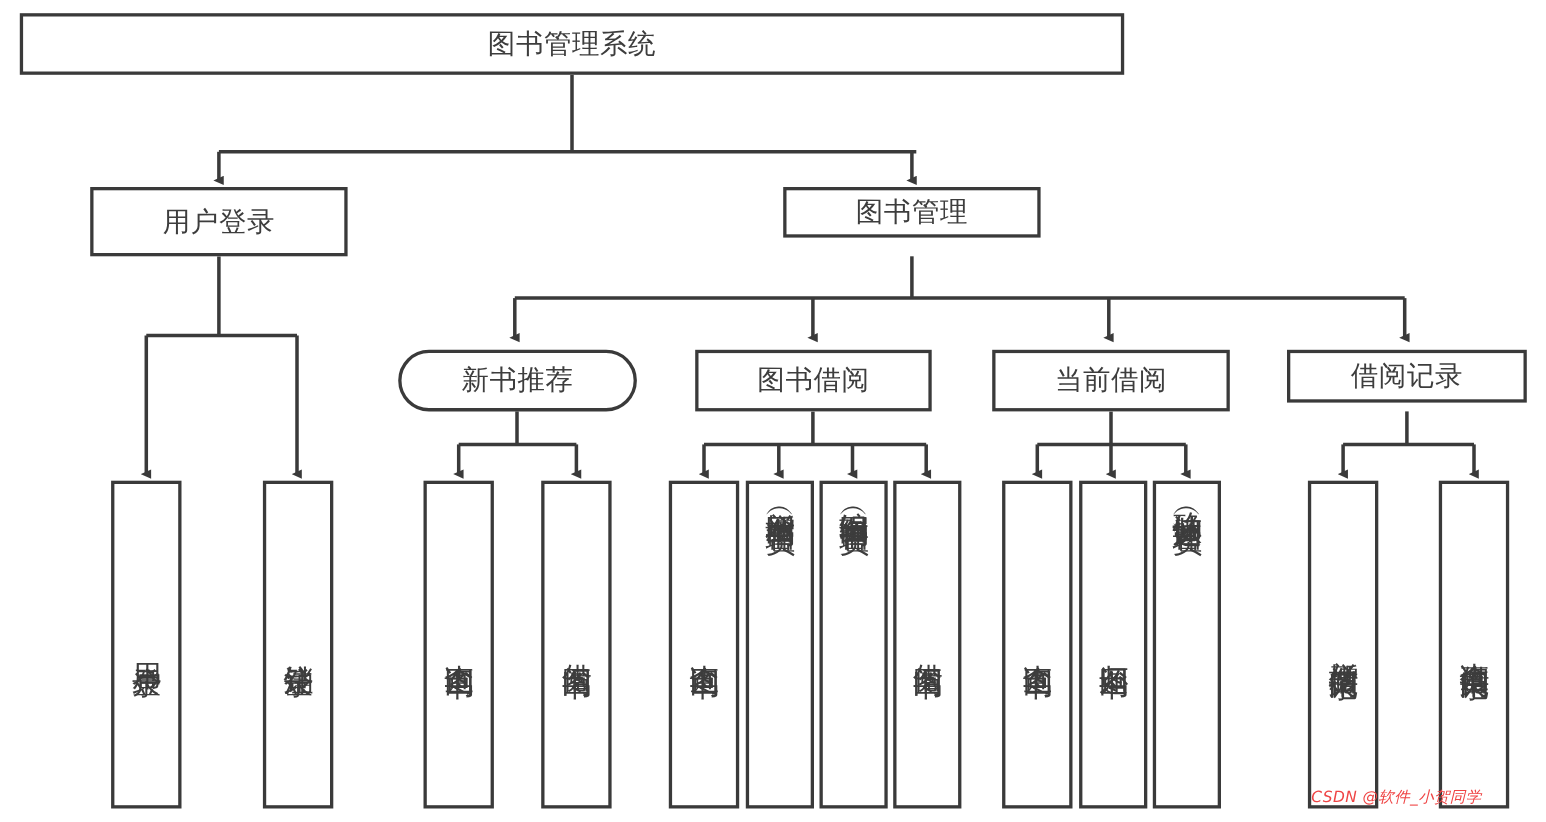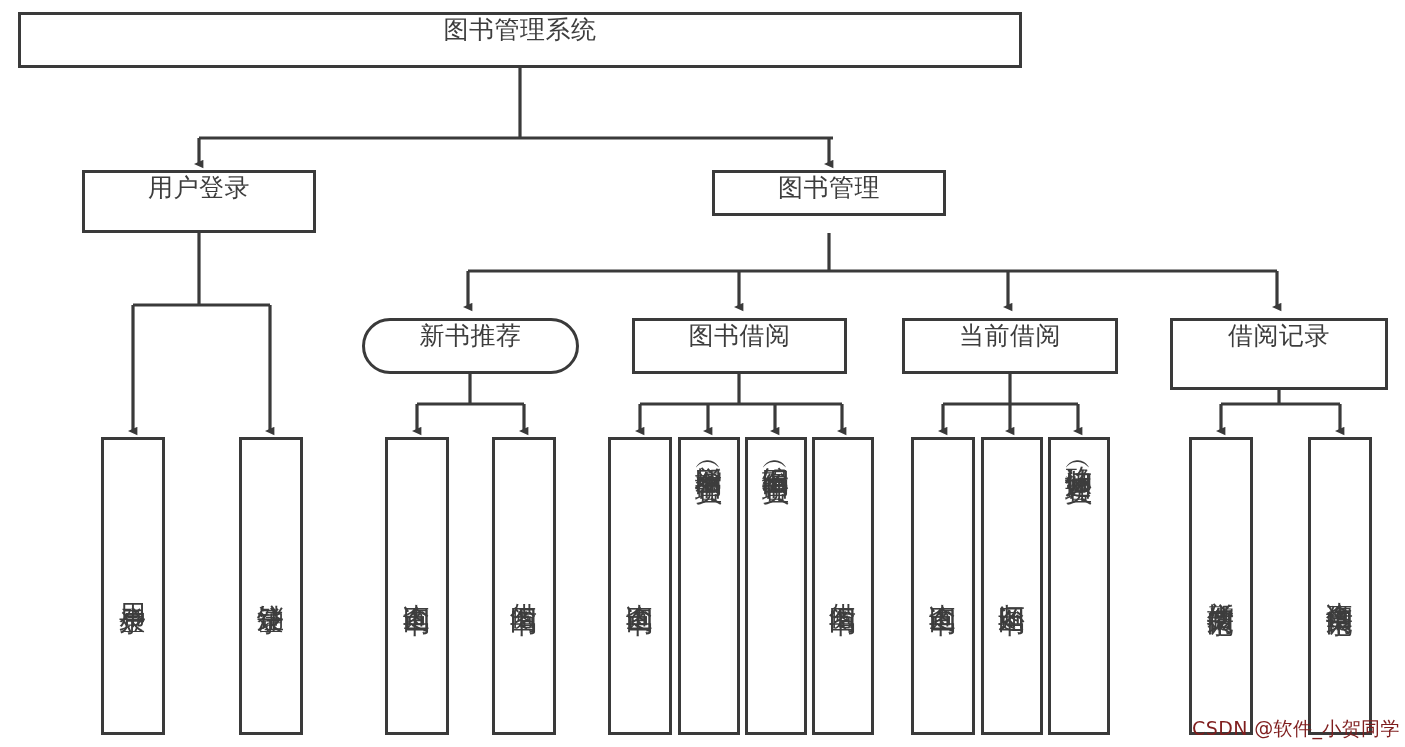--- a/index.html
+++ b/index.html
@@ -29,20 +29,21 @@
     width: 1405px;
     height: 747px;
     pointer-events: none;
   }
   .node {
     position: absolute;
     box-sizing: border-box;
     background: #ffffff;
     border: 3px solid #3a3a3a;
     display: flex;
+    align-items: center;
     justify-content: center;
     overflow: hidden;
   }
   .node .label {
     color: #3d3d3d;
     text-align: center;
     line-height: 1.18;
     letter-spacing: 0.5px;
     white-space: pre;
   }
@@ -61,25 +62,26 @@
     font-size: 27px;
     letter-spacing: 2px;
     line-height: 1;
   }
   .node.vertical.centered {
     align-items: center;
     padding-top: 0;
   }
   .watermark {
     position: absolute;
-    color: #7f1d1d;
-    font-size: 19px;
+    color: #ef4444;
+    font-size: 14px;
     white-space: nowrap;
     letter-spacing: 0.4px;
     font-family: "DejaVu Sans", "Liberation Sans", sans-serif;
+    font-style: italic;
   }
 </style>
 </head>
 <body>
 
 <div id="diagram-root">
 
   <svg class="edges" viewBox="0 0 1405 747" xmlns="http://www.w3.org/2000/svg">
     <defs>
       <marker id="arrow" markerWidth="10" markerHeight="10" refX="4.2" refY="5" orient="auto" markerUnits="userSpaceOnUse">
@@ -144,21 +146,21 @@
 
   <div class="node horizontal" style="left:362px; top:318px; width:217px; height:56px;border-radius:28px;">
     <span class="label">新书推荐</span>
   </div>
   <div class="node horizontal" style="left:902px; top:318px; width:216px; height:56px;">
     <span class="label">当前借阅</span>
   </div>
   <div class="node horizontal" style="left:632px; top:318px; width:215px; height:56px;">
     <span class="label">图书借阅</span>
   </div>
-  <div class="node horizontal" style="left:1170px; top:318px; width:218px; height:72px;">
+  <div class="node horizontal" style="left:1170px; top:318px; width:218px; height:48px;">
     <span class="label">借阅记录</span>
   </div>
 
   <div class="node vertical centered" style="left:101px; top:437px; width:64px; height:298px;">
     <span class="label">用户登录</span>
   </div>
   <div class="node vertical centered" style="left:239px; top:437px; width:64px; height:298px;">
     <span class="label">注销登录</span>
   </div>
 

